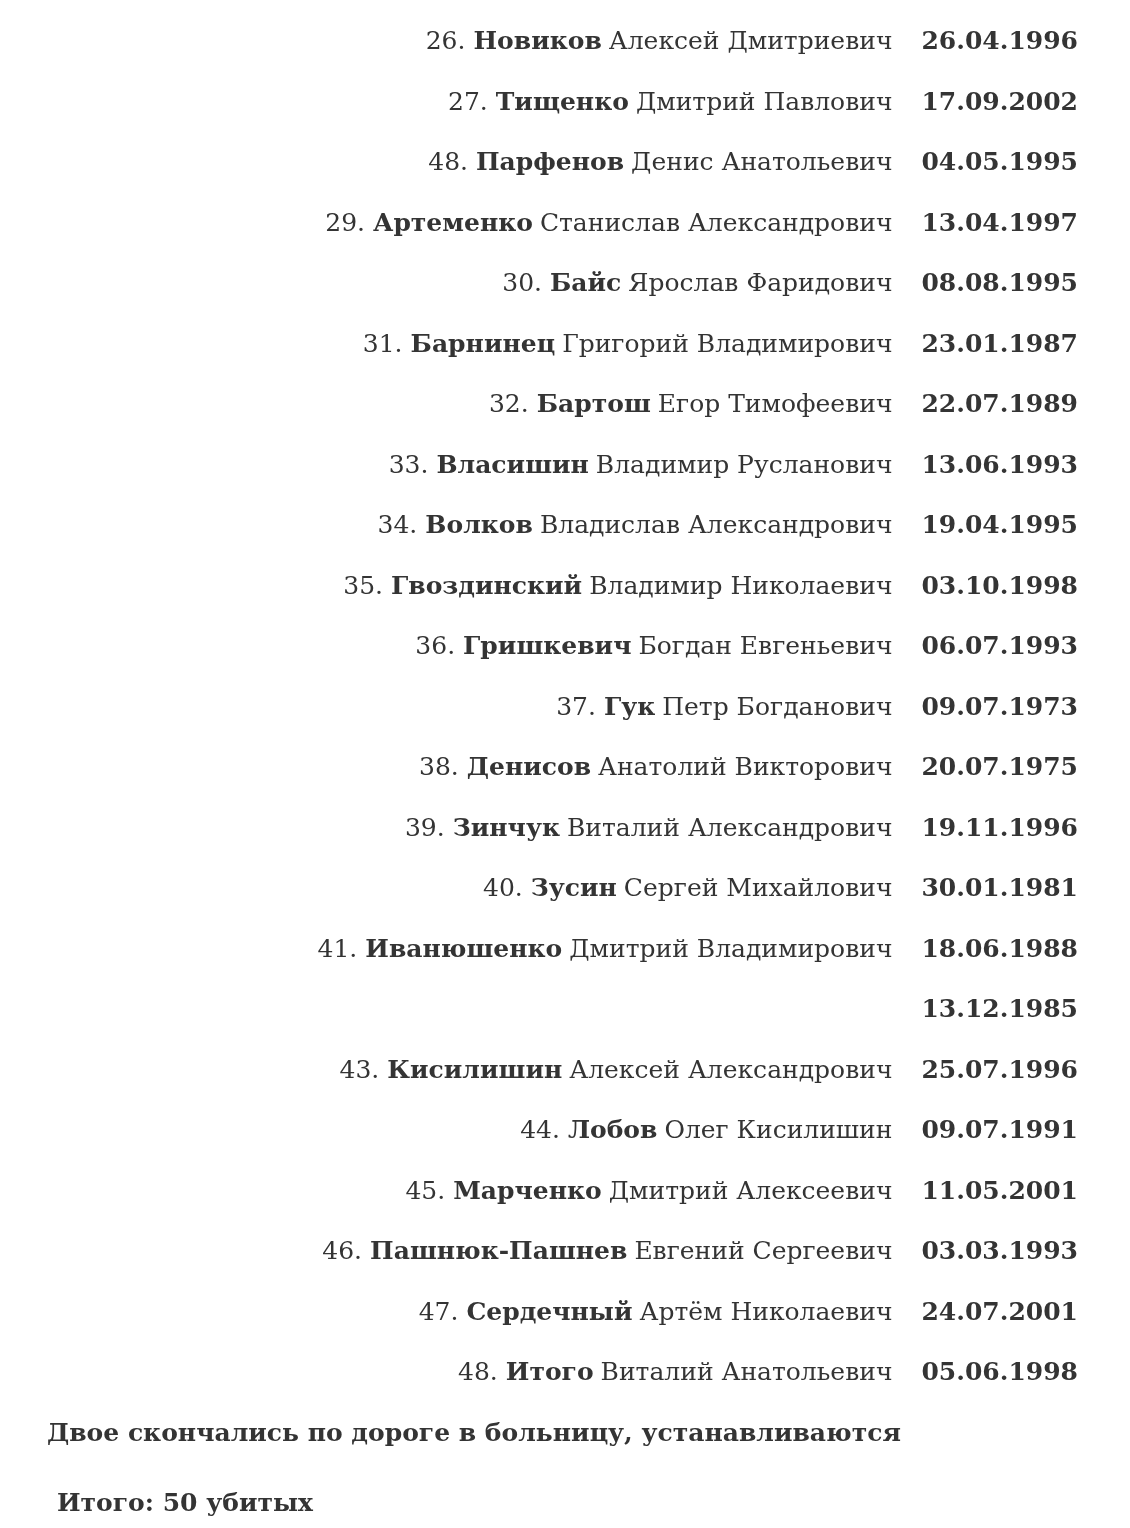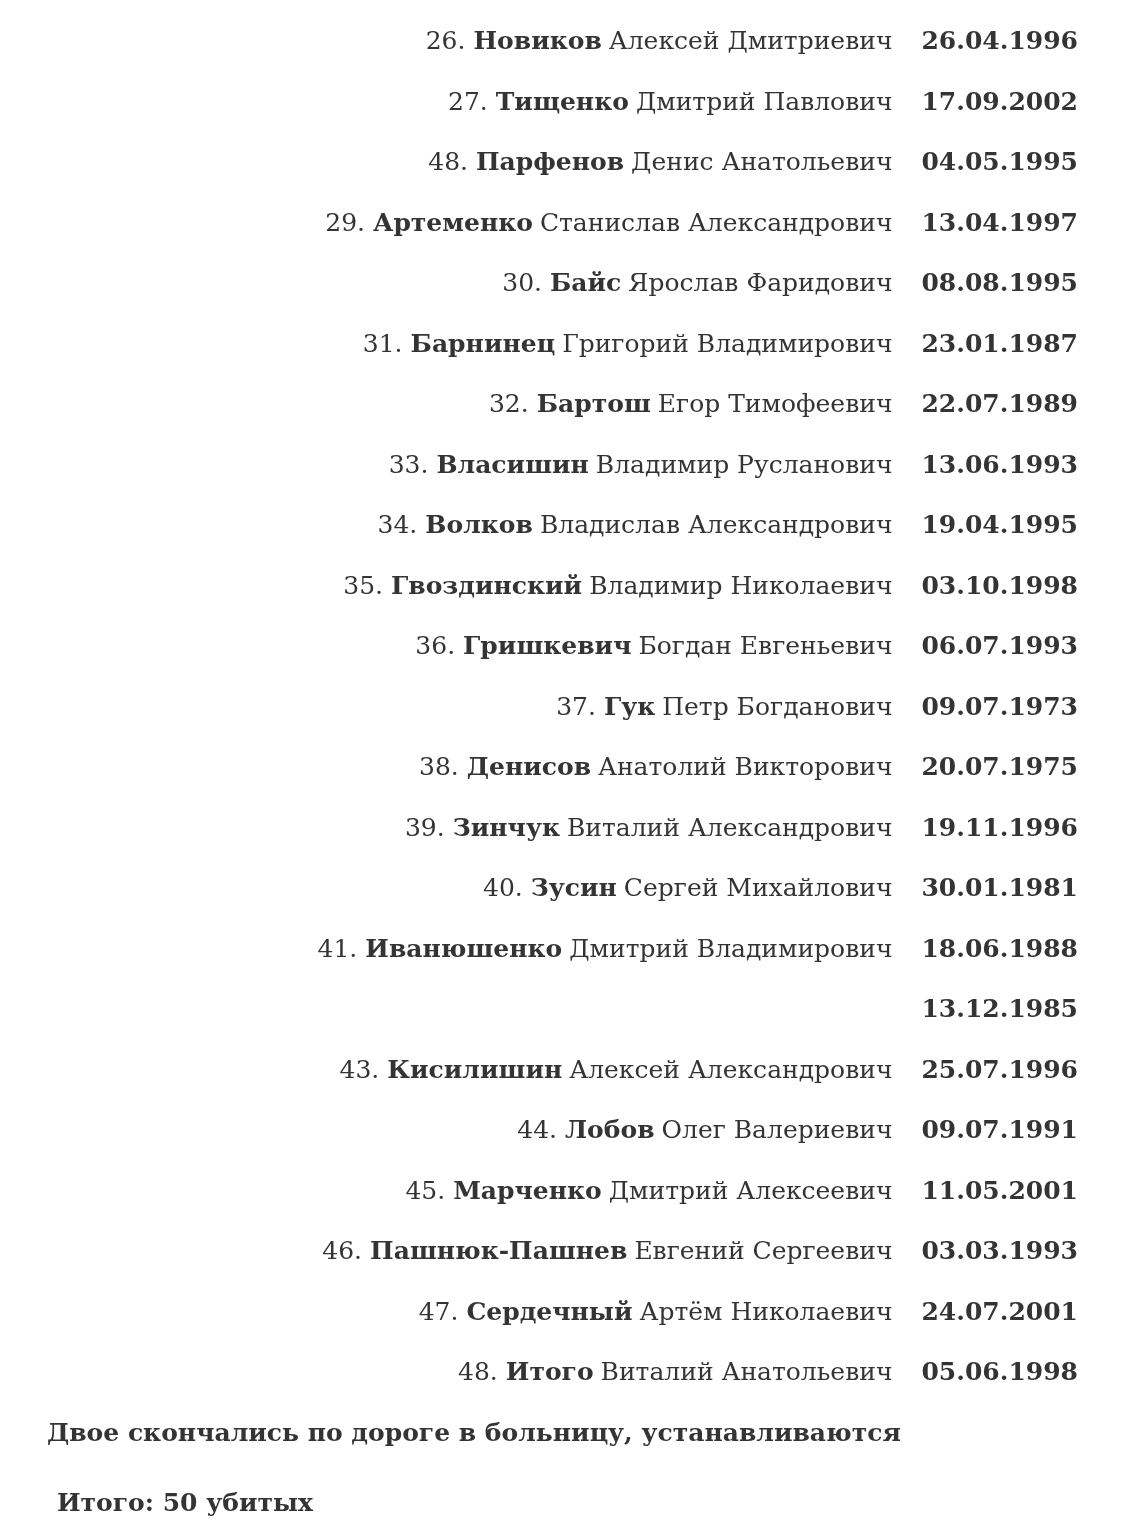--- a/index.html
+++ b/index.html
@@ -183,21 +183,21 @@
 
   <li class="row">
     <span class="left">
       <span class="num">43.</span><span class="surname">Кисилишин</span><span class="given">Алексей Александрович</span>
     </span>
     <span class="date">25.07.1996</span>
   </li>
 
   <li class="row">
     <span class="left">
-      <span class="num">44.</span><span class="surname">Лобов</span><span class="given">Олег Валериевич</span>
+      <span class="num">44.</span><span class="surname">Лобов</span><span class="given">Олег Кисилишин</span>
     </span>
     <span class="date">09.07.1991</span>
   </li>
 
   <li class="row">
     <span class="left">
       <span class="num">45.</span><span class="surname">Марченко</span><span class="given">Дмитрий Алексеевич</span>
     </span>
     <span class="date">11.05.2001</span>
   </li>

